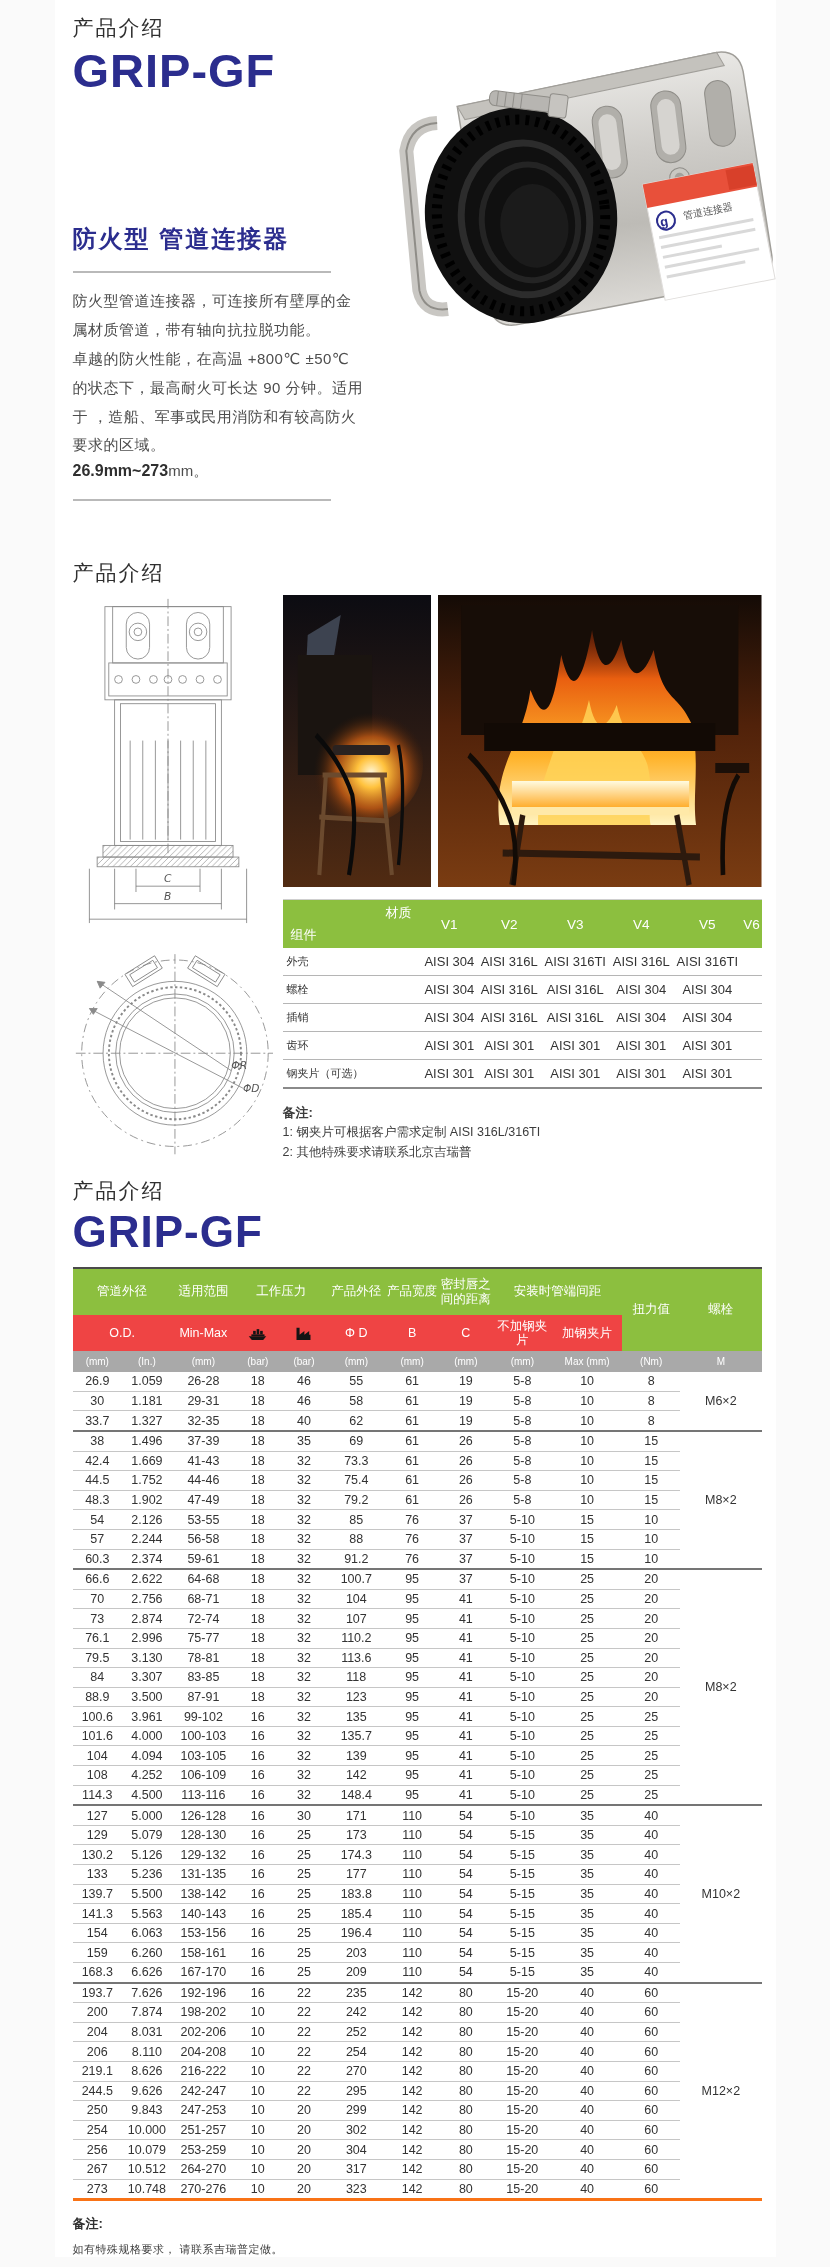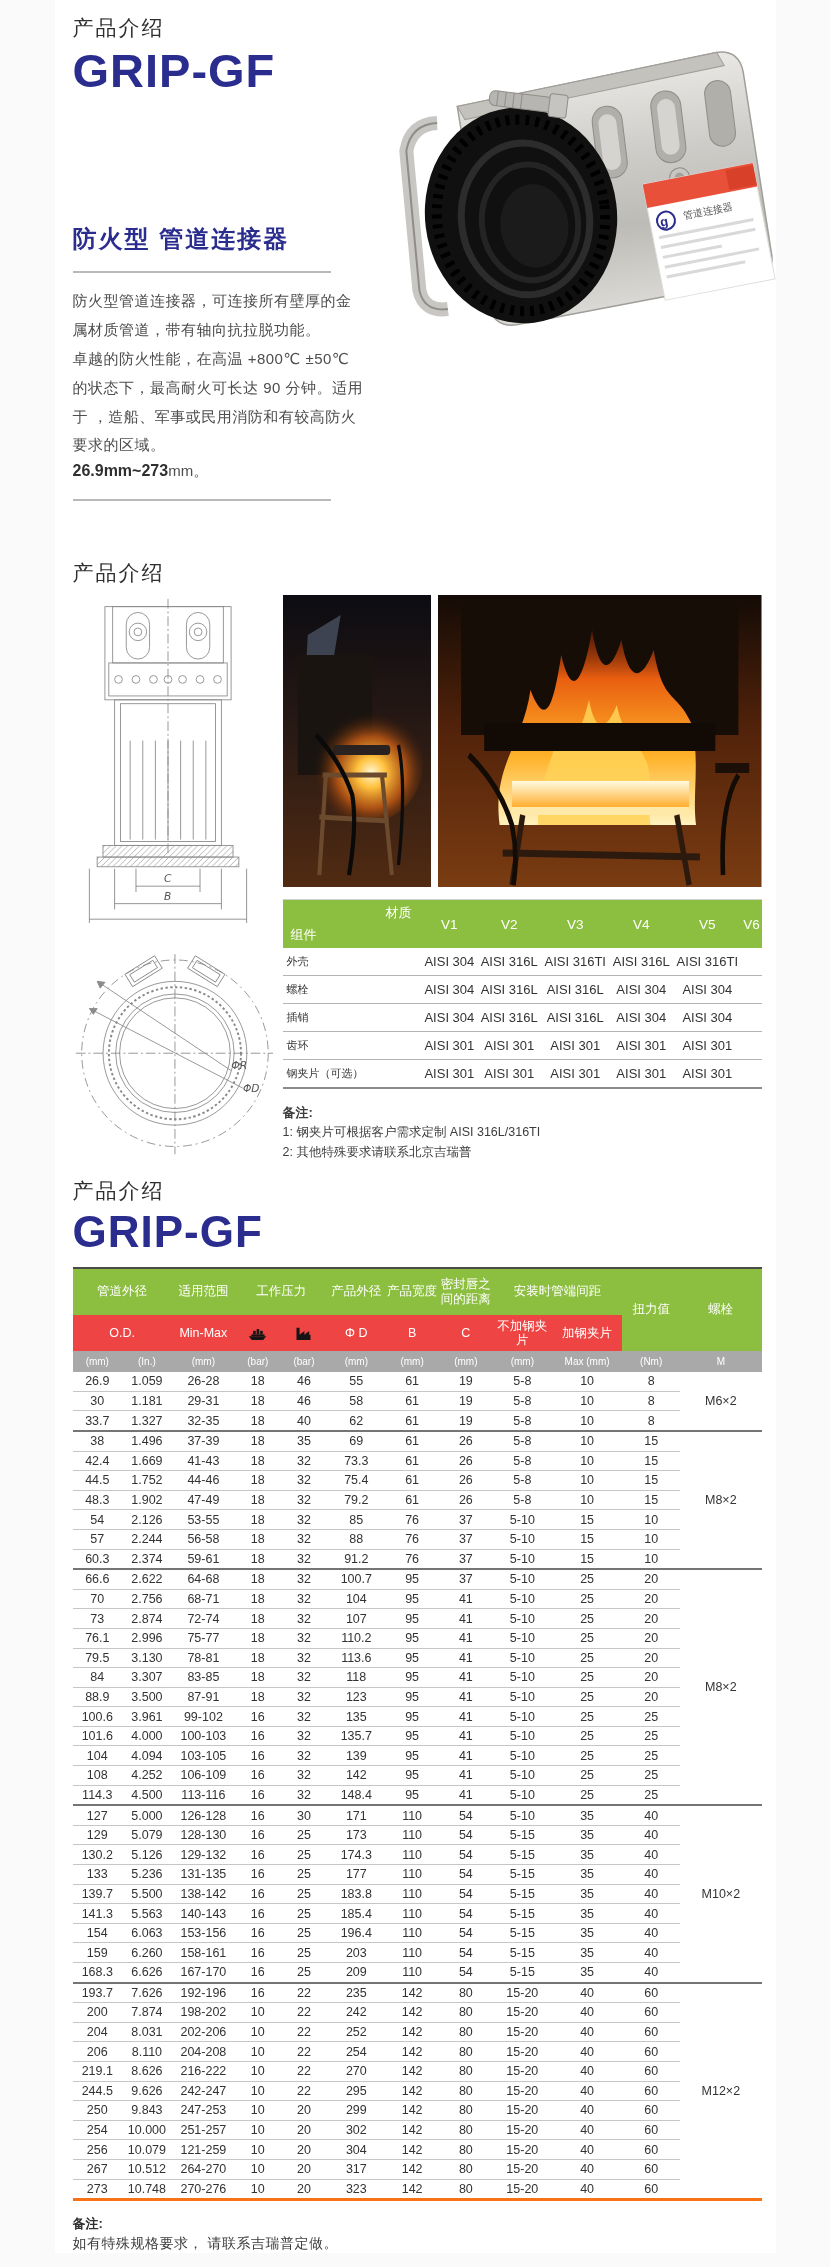--- a/index.html
+++ b/index.html
@@ -52,21 +52,21 @@
   .sp-unit{background:#a9a9a9;color:#fff;font-size:10px;text-align:center;height:21px;vertical-align:middle;}
   .spec tbody td{font-size:12.5px;color:#333;text-align:center;height:18.6px;border-top:1px solid #c6c6c6;vertical-align:middle;}
   .spec tbody tr:first-child td{border-top:none;}
   .spec tbody td.group-start{border-top:2px solid #757575;}
   .bolt-cell{font-size:13px;color:#2f2f2f;border-top:none !important;}
   td.bolt-cell.group-start{border-top:2px solid #757575 !important;}
   .icon-cell svg{width:21px;height:15px;display:inline-block;vertical-align:middle;color:#141414;}
 
   .spec-footer{margin-top:14px;}
   .sf-title{font-size:13px;font-weight:700;color:#2f2f2f;}
-  .sf-line{font-size:14px;color:#3d3d3d;margin-top:2px;letter-spacing:0.5px;}
+  .sf-line{font-size:11px;color:#3d3d3d;margin-top:9px;letter-spacing:0.5px;}
 </style>
 </head>
 <body>
 
 <div class="page">
 
   <div class="sec sec1">
     <div class="kicker">产品介绍</div>
     <div class="brand">GRIP-GF</div>
 
@@ -934,21 +934,21 @@
             <td>302</td>
             <td>142</td>
             <td>80</td>
             <td>15-20</td>
             <td>40</td>
             <td>60</td>
           </tr>
           <tr>
             <td>256</td>
             <td>10.079</td>
-            <td>121-259</td>
+            <td>253-259</td>
             <td>10</td>
             <td>20</td>
             <td>304</td>
             <td>142</td>
             <td>80</td>
             <td>15-20</td>
             <td>40</td>
             <td>60</td>
           </tr>
           <tr>

